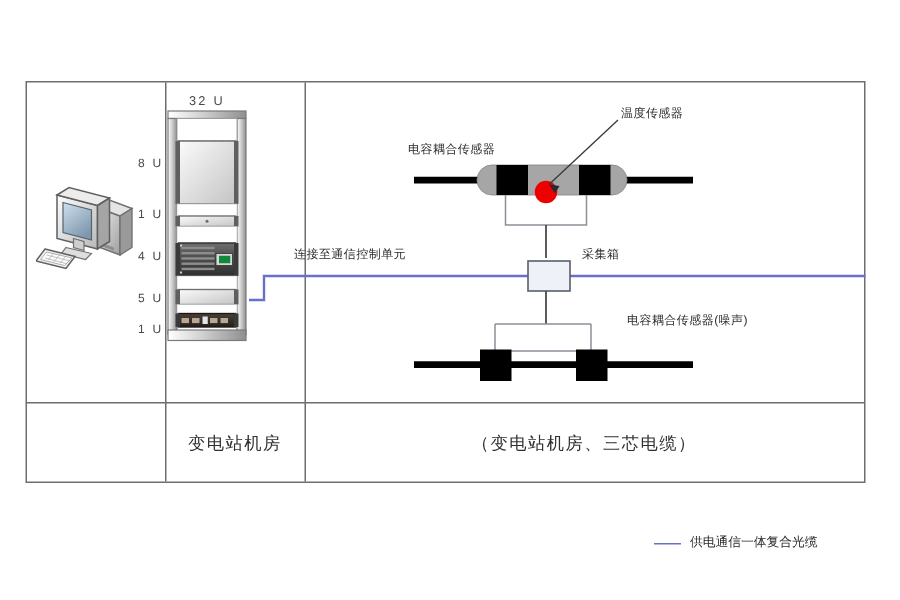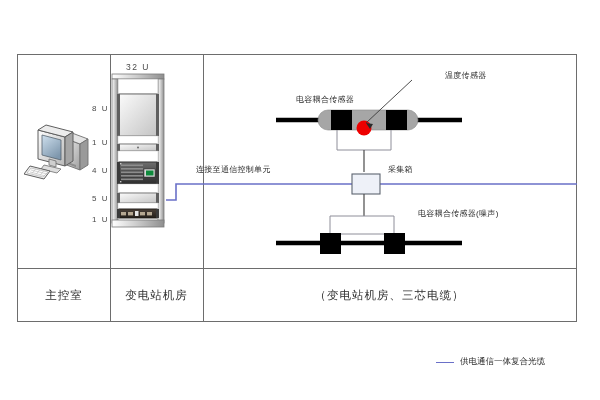--- a/index.html
+++ b/index.html
@@ -103,22 +103,22 @@
   }
 
   
   .lbl {
     position: absolute;
     font-size: 8px;
     color: #2b2b2b;
     white-space: nowrap;
     letter-spacing: 0.3px;
   }
-  .lbl-cap-top   { left: 272px; top: 94px; margin-left: 24px; }
-  .lbl-temp      { left: 414px; top: 70px; margin-left: 31px; }
+  .lbl-cap-top   { left: 272px; top: 94px; }
+  .lbl-temp      { left: 414px; top: 70px; }
   .lbl-link      { left: 196px; top: 164px; }
   .lbl-box       { left: 388px; top: 164px; }
   .lbl-cap-noise { left: 418px; top: 208px; }
 
   
   .legend {
     position: absolute;
     left: 436px;
     top: 332px;
     display: flex;
@@ -139,21 +139,20 @@
 </head>
 <body>
 
 <div id="canvas">
 
   <div class="frame">
     <div class="vline v1"></div>
     <div class="vline v2"></div>
     <div class="hline-bottom"></div>
 
-    <div class="cap c1">主控室</div>
     <div class="cap c2">变电站机房</div>
     <div class="cap c3">（变电站机房、三芯电缆）</div>
   </div>
 
   <div class="workstation">
     <svg width="68" height="64" viewBox="0 0 68 64" xmlns="http://www.w3.org/2000/svg">
       <defs>
         <linearGradient id="gMon" x1="0" y1="0" x2="1" y2="1">
           <stop offset="0" stop-color="#fdfdfd"></stop>
           <stop offset="1" stop-color="#b9b9b9"></stop>

